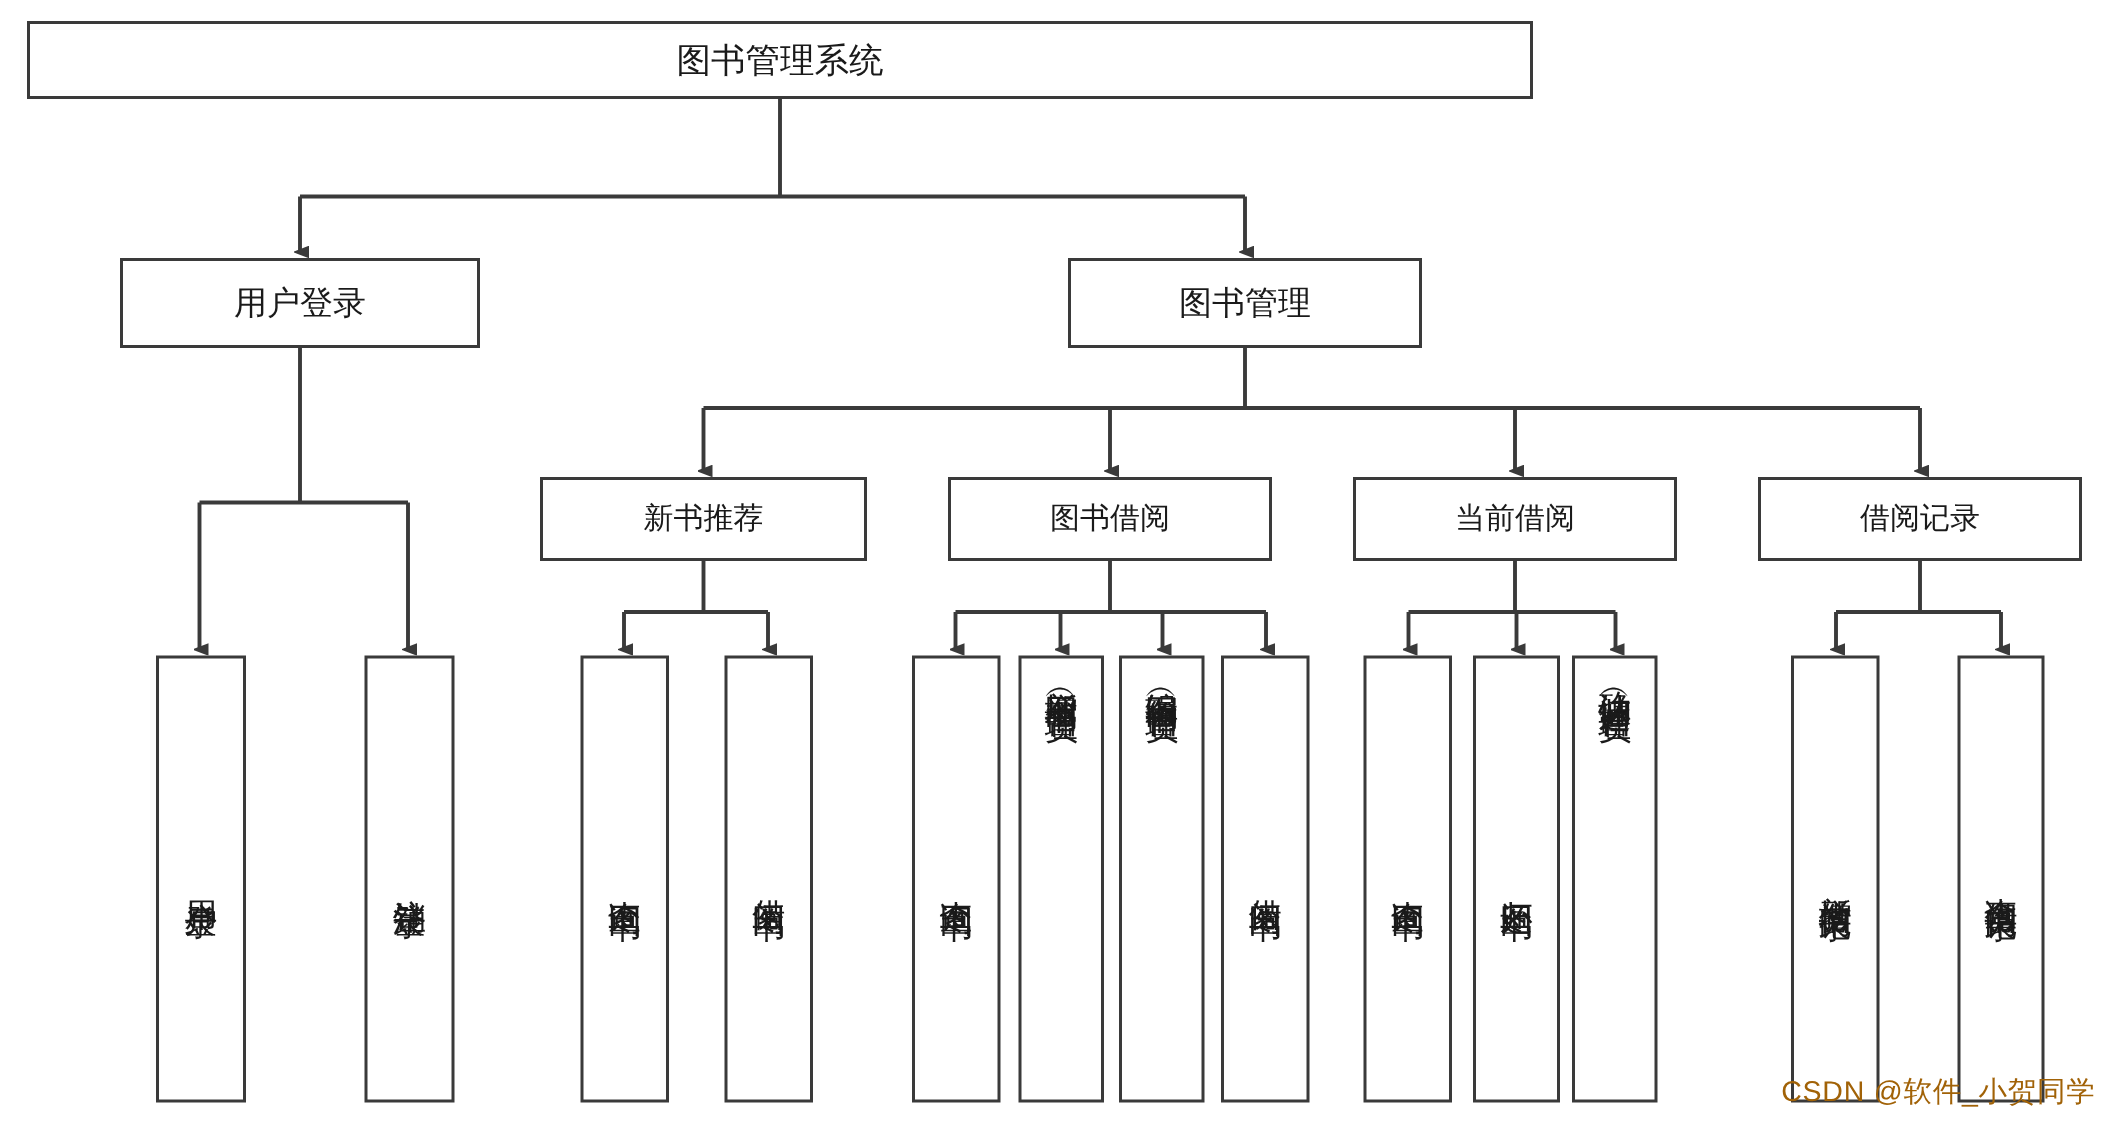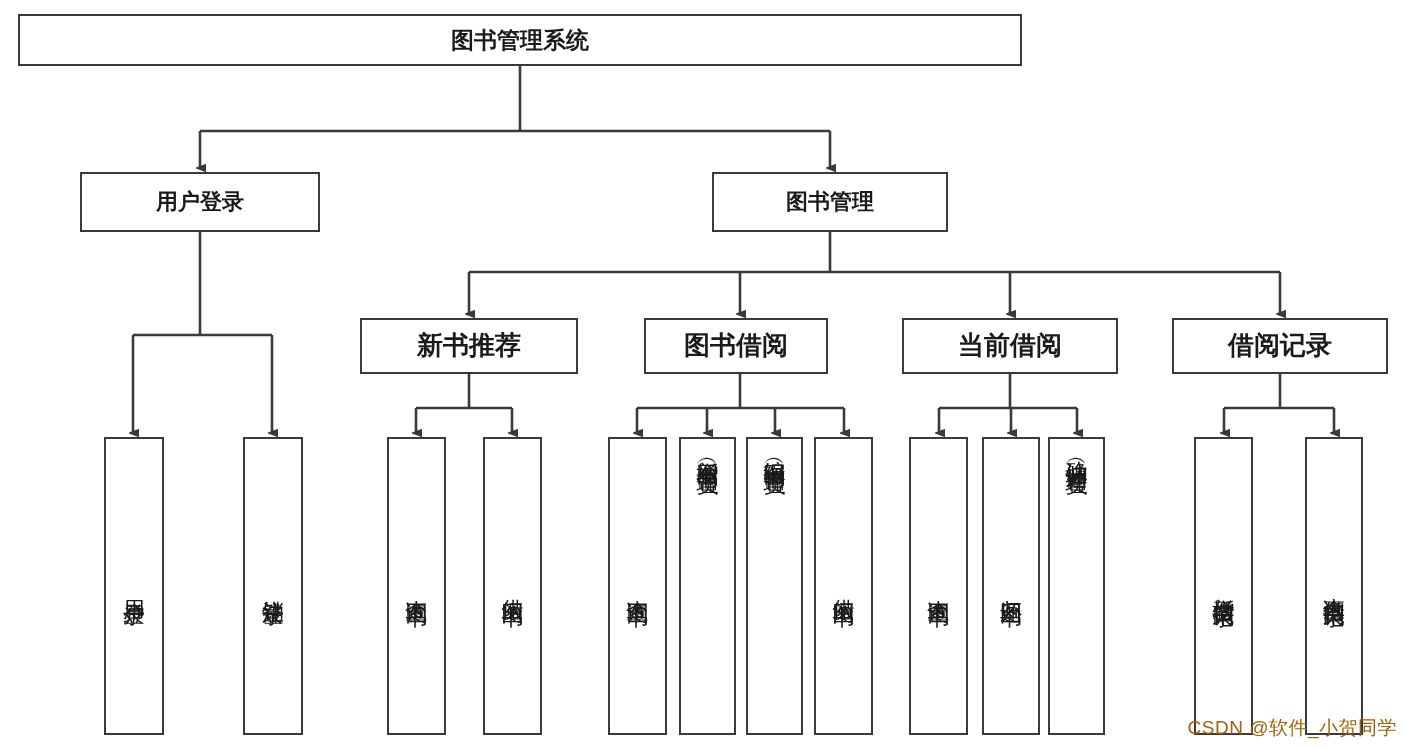--- a/index.html
+++ b/index.html
@@ -38,21 +38,21 @@
     text-align: center;
     line-height: 1.22;
   }
   .node-root {
     font-size: 23px;
   }
   .node-l1 {
     font-size: 22px;
   }
   .node-l2 {
-    font-size: 26px;
+    font-size: 20px;
   }
   .node-leaf {
     font-size: 22px;
     align-items: flex-start;
     justify-content: center;
     padding-top: 4px;
   }
   .node-leaf.vcenter {
     align-items: center;
     padding-top: 0;
@@ -61,21 +61,20 @@
     writing-mode: vertical-rl;
     text-orientation: upright;
     letter-spacing: 2px;
     line-height: 1;
     white-space: nowrap;
     display: block;
   }
   .hlabel {
     display: block;
     white-space: nowrap;
-    font-weight: bold;
   }
   #watermark {
     position: absolute;
     right: 8px;
     bottom: 6px;
     font-size: 19px;
     color: #a16207;
     letter-spacing: 0.5px;
     white-space: nowrap;
     user-select: none;
@@ -143,21 +142,21 @@
   <div class="node node-l1" id="node-l1-0" style="left: 80px; top: 172px; width: 240px; height: 60px;">
     <span class="hlabel">用户登录</span>
   </div>
   <div class="node node-l1" id="node-l1-1" style="left: 712px; top: 172px; width: 236px; height: 60px; text-align: center;">
     <span class="hlabel">图书管理</span>
   </div>
 
   <div class="node node-l2" id="node-l2-0" style="left: 360px; top: 318px; width: 218px; height: 56px;">
     <span class="hlabel">新书推荐</span>
   </div>
-  <div class="node node-l2" id="node-l2-1" style="left: 632px; top: 318px; width: 184px; height: 56px; margin-left: 12px;">
+  <div class="node node-l2" id="node-l2-1" style="left: 632px; top: 318px; width: 216px; height: 56px;">
     <span class="hlabel">图书借阅</span>
   </div>
   <div class="node node-l2" id="node-l2-2" style="left: 902px; top: 318px; width: 216px; height: 56px;">
     <span class="hlabel">当前借阅</span>
   </div>
   <div class="node node-l2" id="node-l2-3" style="left: 1172px; top: 318px; width: 216px; height: 56px;">
     <span class="hlabel">借阅记录</span>
   </div>
 
   <div class="node node-leaf vcenter" id="node-leaf-0" style="left: 104px; top: 437px; width: 60px; height: 298px;">

